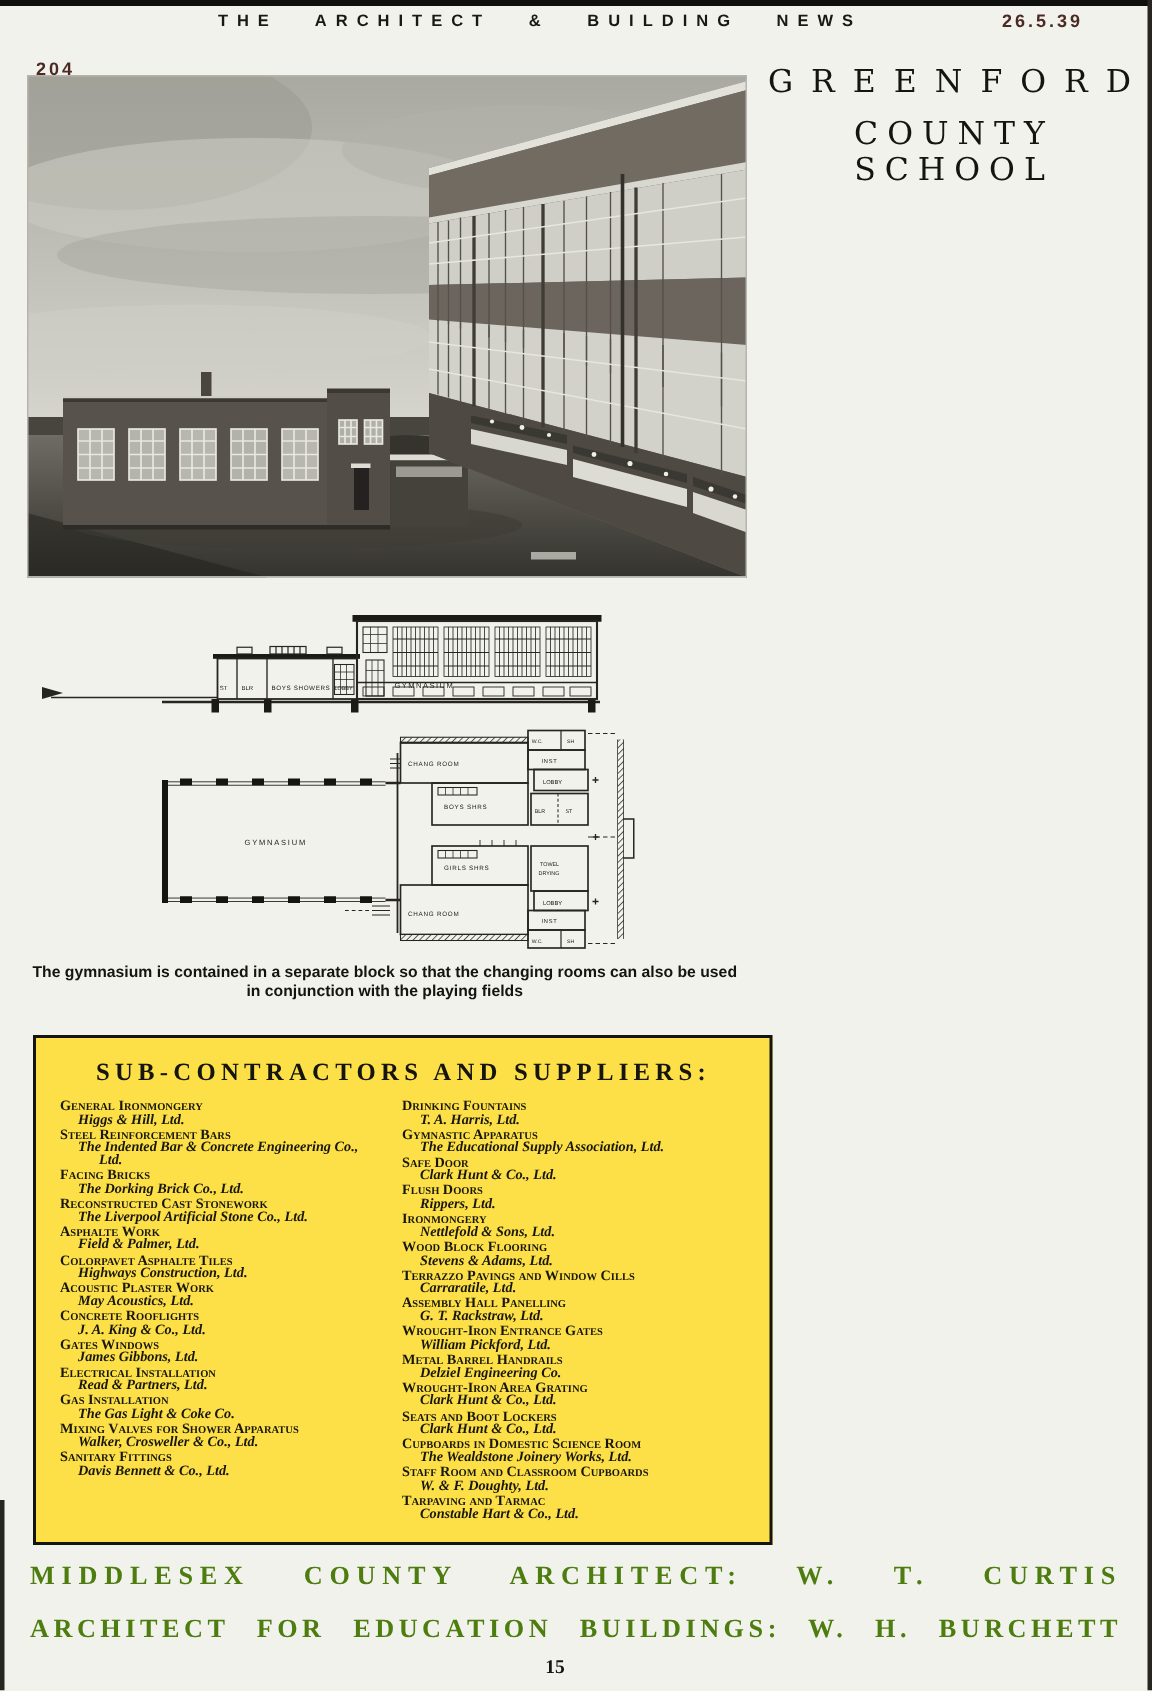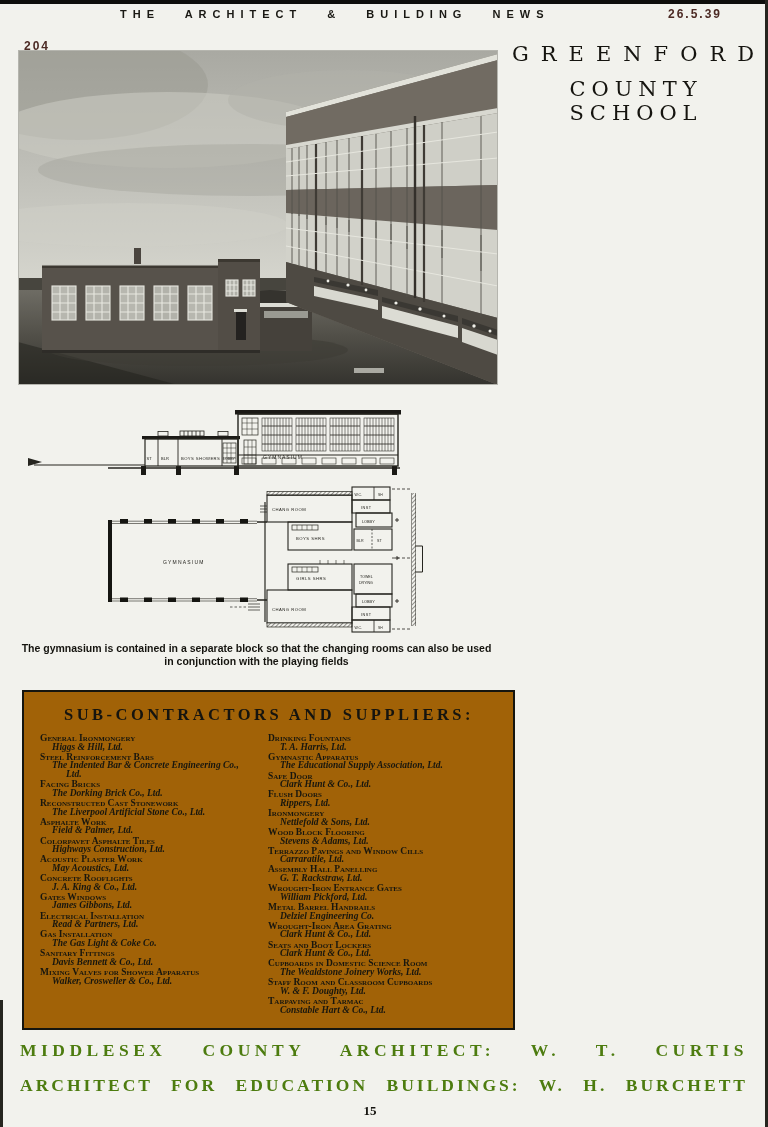--- a/index.html
+++ b/index.html
@@ -8,32 +8,32 @@
     background:#f2f2ed;color:#1d1c18;
     font-family:"Liberation Sans",sans-serif;
   }
   .abs{position:absolute;}
   
   .scan-top{left:0;top:0;width:768px;height:4px;background:#0e0e0c;}
   .scan-right{right:0;top:0;width:3px;height:1127px;background:#26251f;}
   .scan-left{left:0;top:1000px;width:3px;height:127px;background:#26251f;}
   
   .folio{left:24px;top:7px;font-size:12px;font-weight:700;letter-spacing:2px;color:#4c2a24;margin-top:32px;}
-  .journal{left:120px;top:8px;width:480px;text-align:left;font-size:11px;font-weight:700;
+  .journal{left:120px;top:8px;width:480px;text-align:center;font-size:11px;font-weight:700;
     letter-spacing:6px;word-spacing:16px;color:#191813;}
   .issue-date{left:668px;top:7px;width:72px;font-size:12px;font-weight:700;letter-spacing:2px;color:#4c2a24;}
   
   .main-title{left:500px;top:42px;width:266px;font-family:"DejaVu Serif","Liberation Serif",serif;color:#15140f;}
   .main-title .t1{text-align:center;font-size:21px;letter-spacing:12px;margin-right:-12px;}
   .main-title .t2{text-align:center;font-size:21px;letter-spacing:6px;word-spacing:10px;margin-top:11px;margin-right:-6px;}
   
   .caption{left:4px;top:642px;width:505px;text-align:center;font-size:10.5px;font-weight:700;
     line-height:13px;color:#15140f;}
   
-  .box{left:22px;top:690px;width:458px;height:317px;border:2.5px solid #15150f;background:#a16207;
+  .box{left:22px;top:690px;width:458px;height:317px;border:2.5px solid #15150f;background:#fde047;
     padding:11px 15px 8px 16px;box-sizing:content-box;}
   .box h2{margin:2px 0 9px 0;text-align:center;font-family:"Liberation Serif",serif;
     font-size:16.5px;font-weight:700;letter-spacing:3.5px;color:#15140f;white-space:nowrap;}
   .cols{display:flex;gap:13px;}
   .col{width:215px;}
   .col.right{width:210px;}
   .entry{margin:0 0 1.6px 0;}
   .cat{font-family:"Liberation Serif",serif;font-variant:small-caps;font-weight:700;
     font-size:9.5px;line-height:8.6px;color:#17160f;padding-left:14px;text-indent:-14px;}
   .co{font-family:"Liberation Serif",serif;font-style:italic;font-weight:700;
@@ -374,26 +374,26 @@
         </div>
       <div class="entry">
           <div class="cat">Electrical Installation</div>
           <div class="co">Read &amp; Partners, Ltd.</div>
         </div>
       <div class="entry">
           <div class="cat">Gas Installation</div>
           <div class="co">The Gas Light &amp; Coke Co.</div>
         </div>
       <div class="entry">
+          <div class="cat">Mixing Valves for Shower Apparatus</div>
+          <div class="co">Walker, Crosweller &amp; Co., Ltd.</div>
+        </div>
+      <div class="entry">
           <div class="cat">Sanitary Fittings</div>
           <div class="co">Davis Bennett &amp; Co., Ltd.</div>
-        </div>
-      <div class="entry">
-          <div class="cat">Mixing Valves for Shower Apparatus</div>
-          <div class="co">Walker, Crosweller &amp; Co., Ltd.</div>
         </div>
     </div>
     <div class="col right">
       <div class="entry">
           <div class="cat">Drinking Fountains</div>
           <div class="co">T. A. Harris, Ltd.</div>
         </div>
       <div class="entry">
           <div class="cat">Gymnastic Apparatus</div>
           <div class="co">The Educational Supply Association, Ltd.</div>

